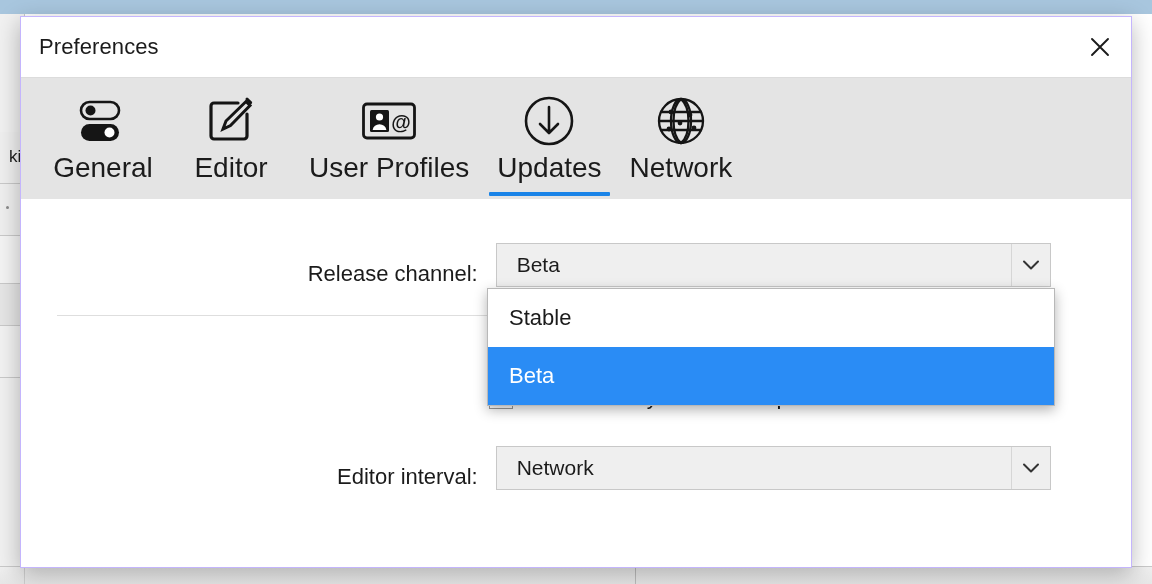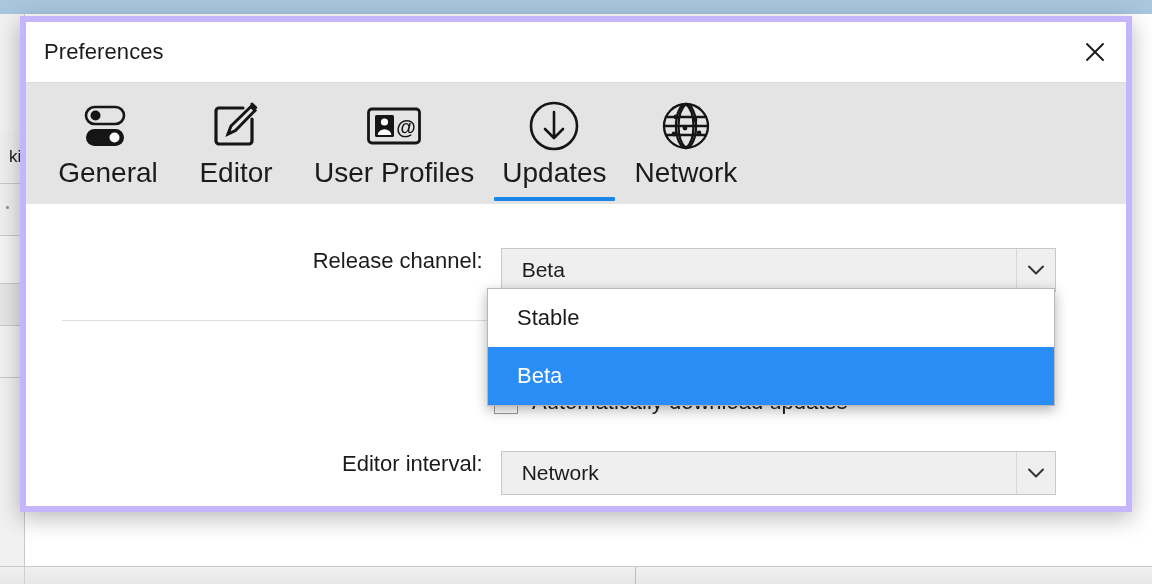--- a/index.html
+++ b/index.html
@@ -109,23 +109,23 @@
     height: 18px;
     background: #cfcfcf;
   }
 
   
   .dialog {
     position: absolute;
     left: 20px;
     top: 16px;
     width: 1112px;
-    height: 496px;
-    background: #ffffff;
-    border: 6px solid #c4b5fd;
+    height: 552px;
+    background: #ffffff;
+    border: 1px solid #c4b5fd;
     box-shadow: 0 6px 22px rgba(0,0,0,0.28);
     box-sizing: border-box;
     overflow: hidden;
   }
 
   .dlg-titlebar {
     position: relative;
     height: 60px;
     background: #ffffff;
   }
@@ -208,21 +208,21 @@
   
   .dlg-body {
     position: relative;
     height: 370px;
     background: #ffffff;
   }
 
   .field-row {
     position: absolute;
     display: flex;
-    align-items: flex-start;
+    align-items: flex-end;
   }
   .field-label {
     font-size: 22px;
     color: #1b1b1b;
     text-align: right;
     white-space: nowrap;
   }
 
   .combo {
     position: relative;
@@ -285,21 +285,21 @@
     background: #ffffff;
     border: 1px solid #b8b8b8;
     box-shadow: 0 4px 12px rgba(0,0,0,0.30);
     box-sizing: border-box;
     z-index: 40;
   }
   .dropdown-item {
     height: 58px;
     display: flex;
     align-items: center;
-    padding-left: 29px;
+    padding-left: 21px;
     font-size: 22px;
     color: #1b1b1b;
     box-sizing: border-box;
     cursor: pointer;
     white-space: nowrap;
   }
   .dropdown-item.selected {
     background: #2a8cf5;
     color: #ffffff;
   }

